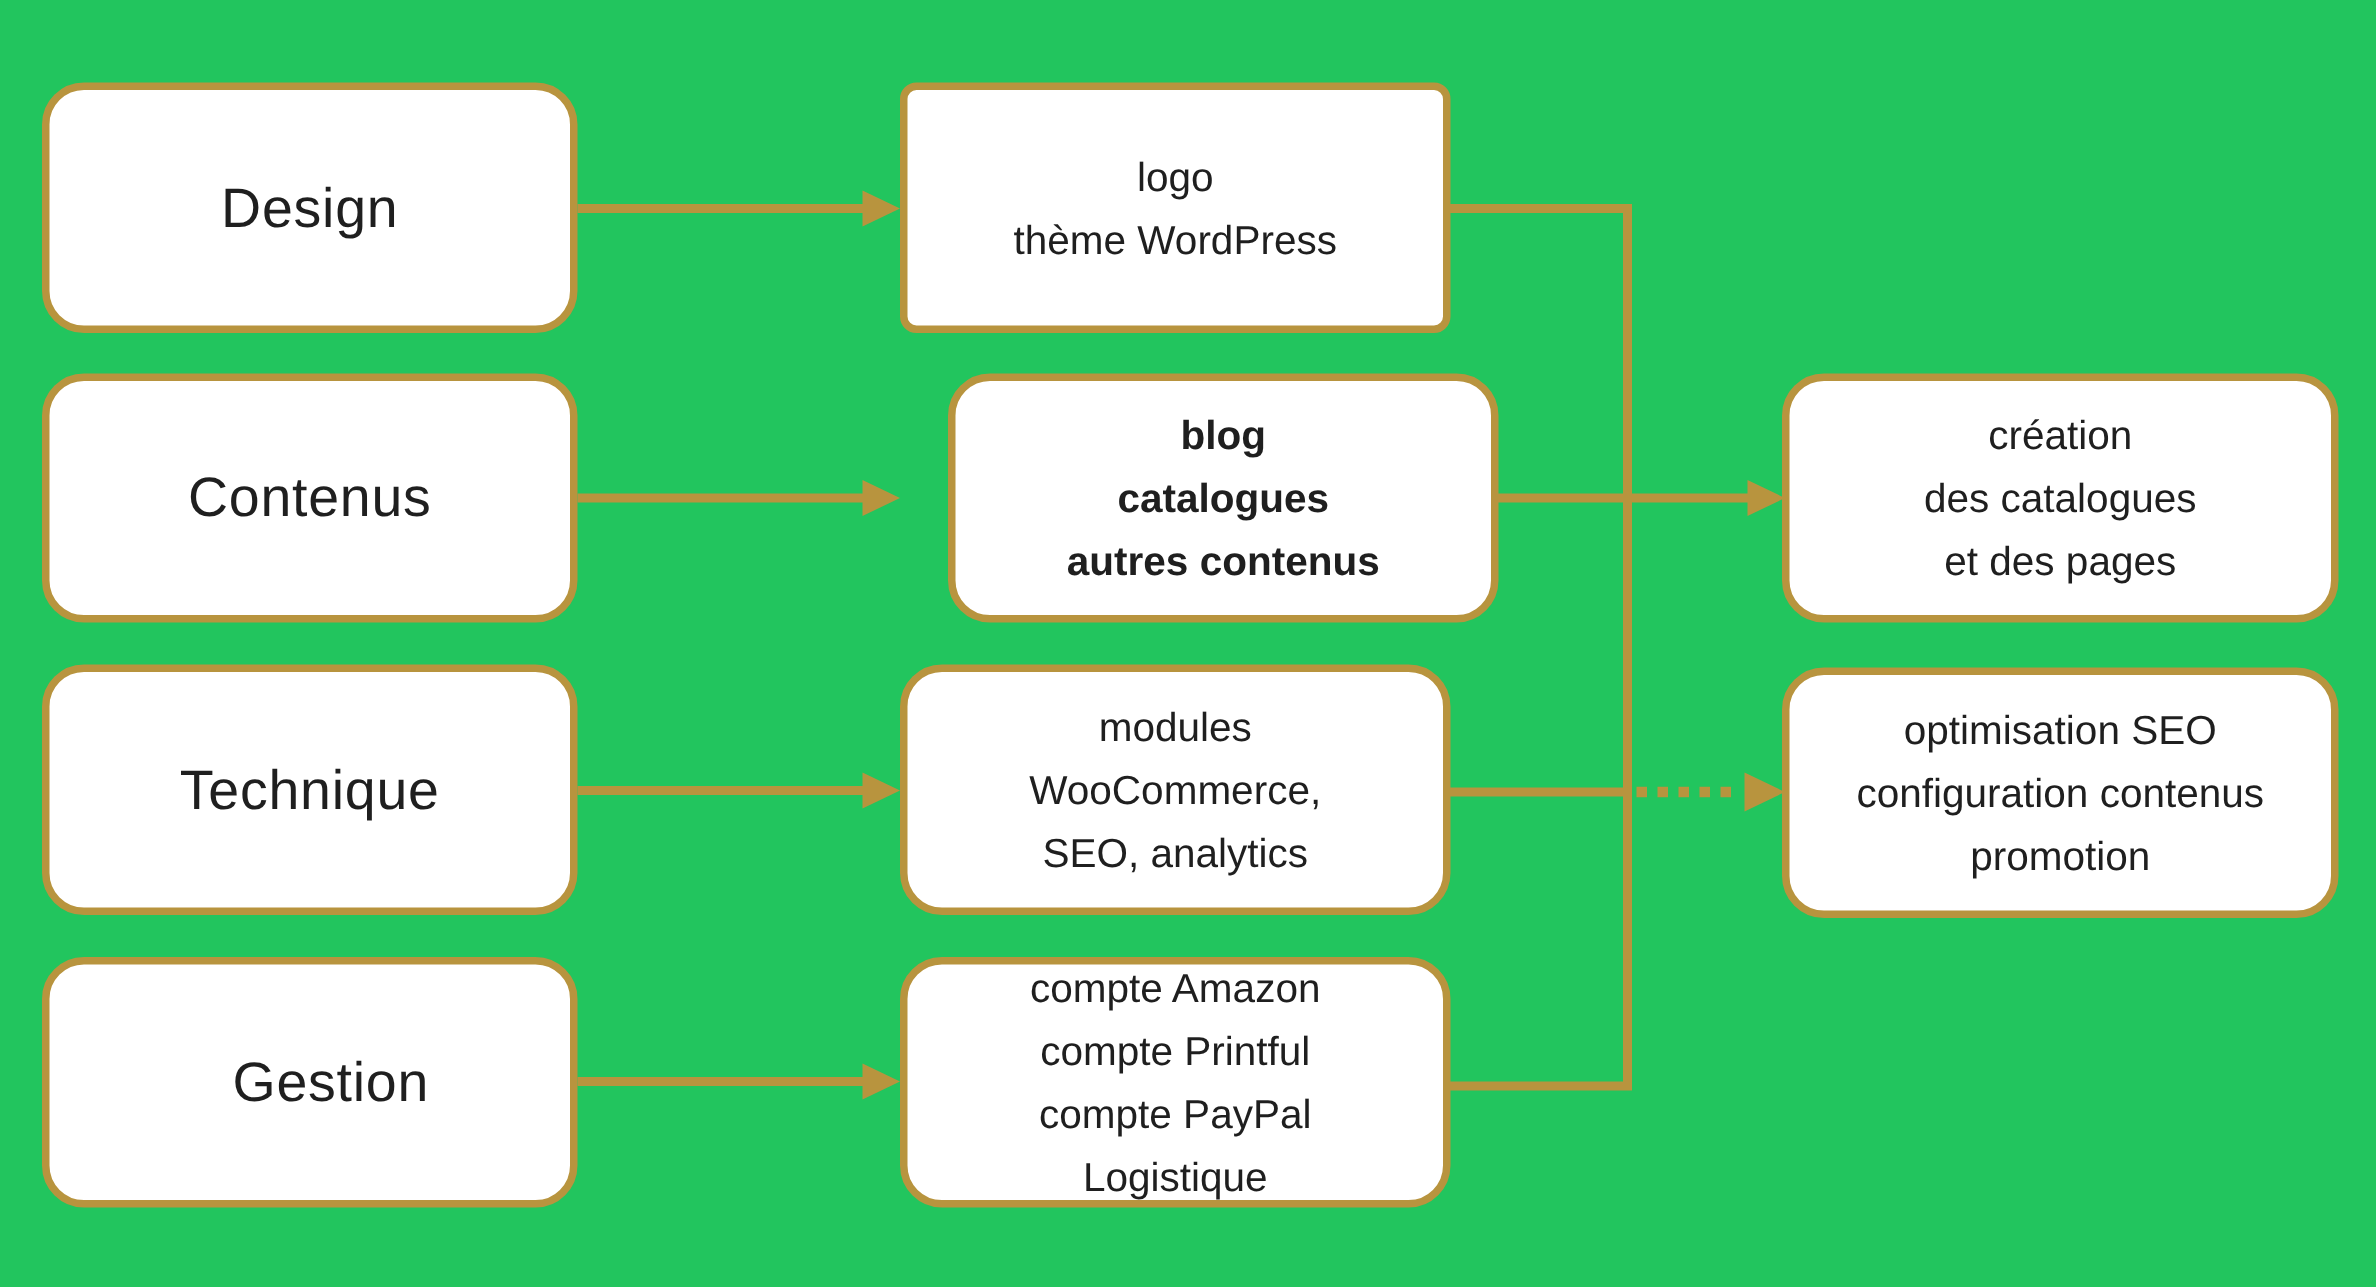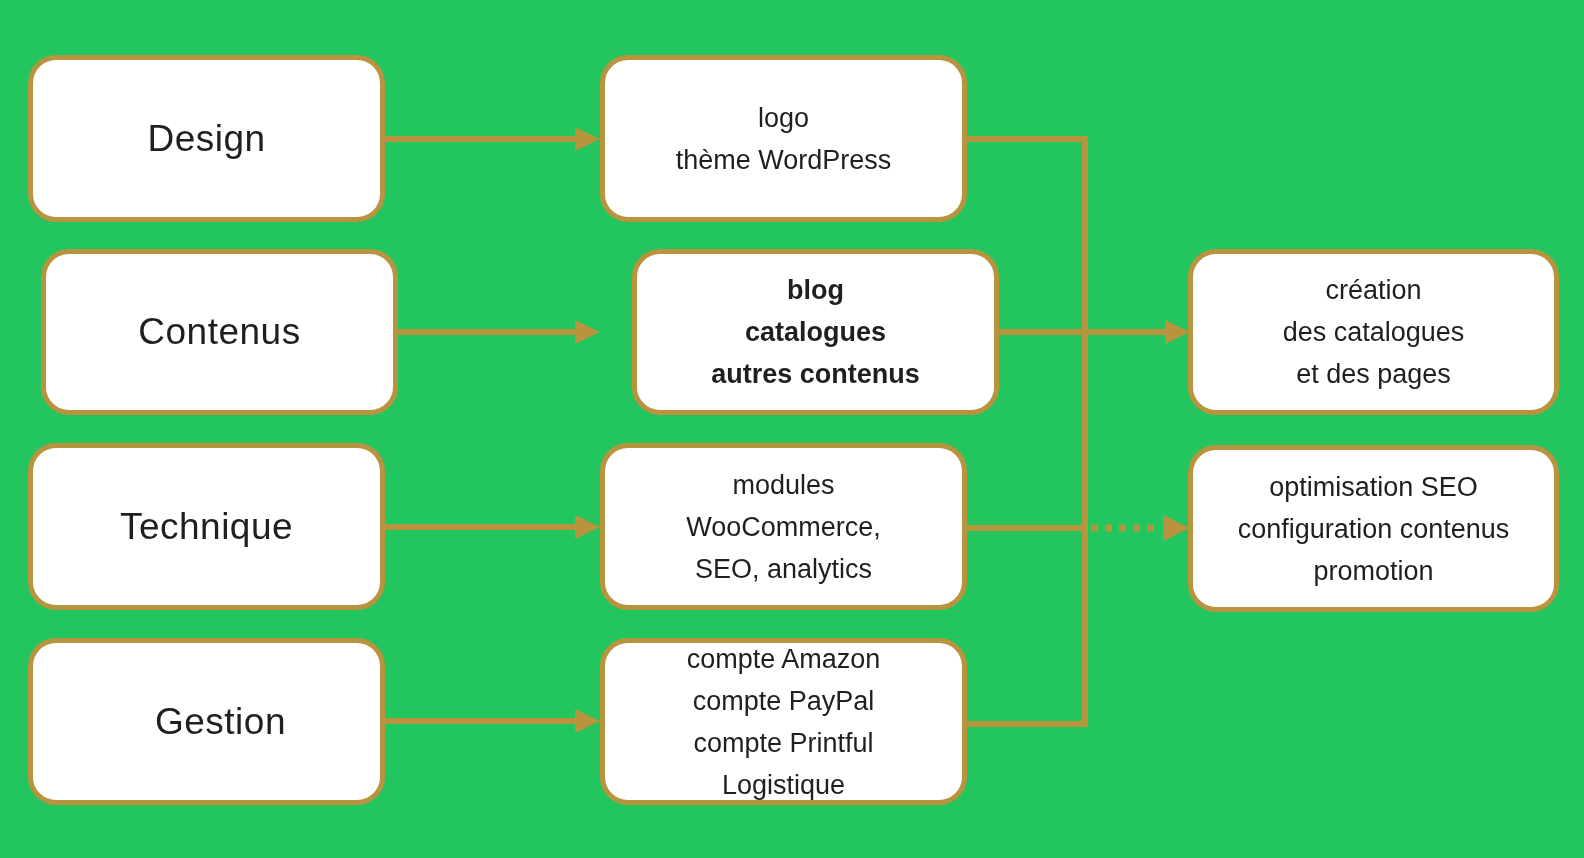--- a/index.html
+++ b/index.html
@@ -51,25 +51,25 @@
     font-size: 37px;
     line-height: 44px;
     letter-spacing: 0.5px;
   }
   .box.detail {
     font-size: 27px;
     line-height: 42px;
   }
   
   .b-design    { left: 28px;  top: 55px;  width: 357px; height: 167px; }
-  .b-contenus  { left: 28px;  top: 249px; width: 357px; height: 166px; margin-left: 13px; }
+  .b-contenus  { left: 28px;  top: 249px; width: 357px; height: 166px; }
   .b-technique { left: 28px;  top: 443px; width: 357px; height: 167px; }
   .b-gestion   { left: 28px;  top: 638px; width: 357px; height: 167px; padding-left: 28px; }
   
-  .b-logo      { left: 600px; top: 55px;  width: 367px; height: 167px; }
+  .b-logo      { left: 600px; top: 55px;  width: 367px; height: 167px; border-radius: 11px; }
   .b-blog      { left: 632px; top: 249px; width: 367px; height: 166px; font-weight: bold; }
   .b-modules   { left: 600px; top: 443px; width: 367px; height: 167px; }
   .b-comptes   { left: 600px; top: 638px; width: 367px; height: 167px; }
   
   .b-creation  { left: 1188px; top: 249px; width: 371px; height: 166px; }
   .b-optim     { left: 1188px; top: 445px; width: 371px; height: 167px; }
 </style>
 </head>
 <body>
 
@@ -130,22 +130,22 @@
     <div>catalogues</div>
     <div>autres contenus</div>
   </div>
   <div class="box detail b-modules">
     <div>modules</div>
     <div>WooCommerce,</div>
     <div>SEO, analytics</div>
   </div>
   <div class="box detail b-comptes">
     <div>compte Amazon</div>
+    <div>compte Printful</div>
     <div>compte PayPal</div>
-    <div>compte Printful</div>
     <div>Logistique</div>
   </div>
 
   <div class="box detail b-creation">
     <div>création</div>
     <div>des catalogues</div>
     <div>et des pages</div>
   </div>
   <div class="box detail b-optim">
     <div>optimisation SEO</div>

